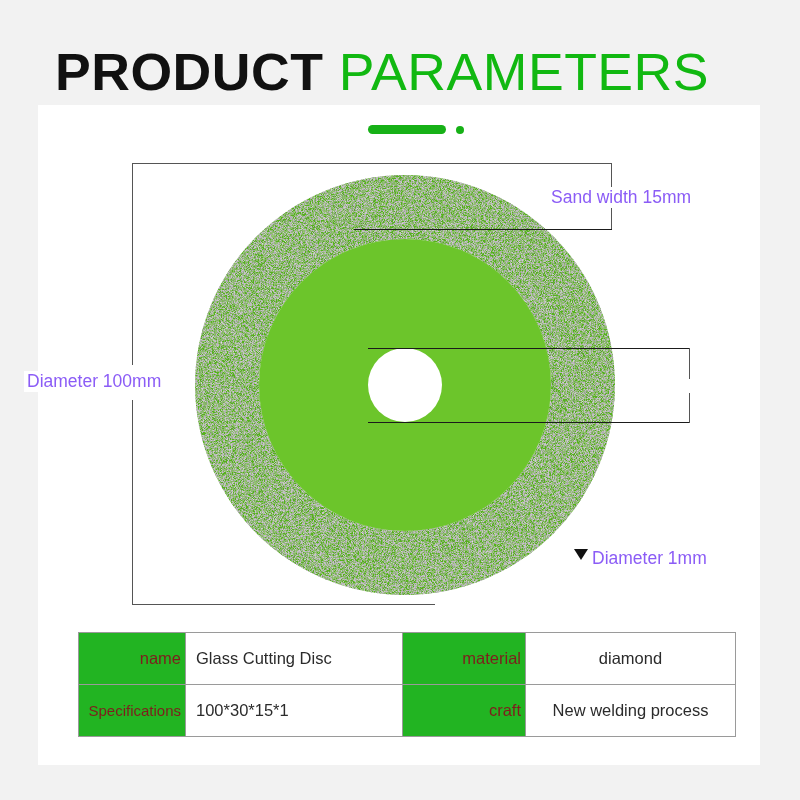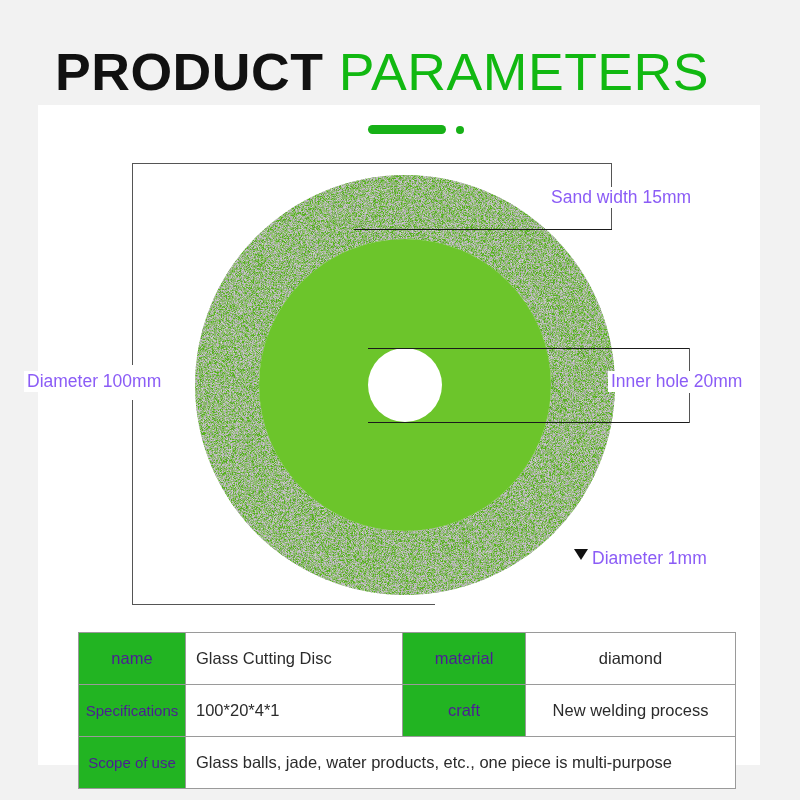--- a/index.html
+++ b/index.html
@@ -121,22 +121,22 @@
     border: 1px solid #9a9a9a;
     height: 35px;
     font-size: 16.5px;
     color: #2b2b2b;
     padding: 8px 10px;
     font-family: "Liberation Sans", sans-serif;
     background: #ffffff;
   }
   #spec-table td.lbl {
     background: #22b422;
-    color: #4c1d95;
-    text-align: center;
+    color: #7f1d1d;
+    text-align: right;
     padding: 0 4px;
   }
   #spec-table td.lbl.small { font-size: 15px; }
   #spec-table td.val { text-align: left; }
   #spec-table td.val.center { text-align: center; }
 </style>
 </head>
 <body>
 
 <div id="header">
@@ -202,39 +202,34 @@
     <div class="lead v" style="left:94px; top:295px; height:205px;"></div>
     <div class="lead h" style="left:94px; top:499px; width:303px;"></div>
 
     <div class="lead h dark" style="left:330px; top:243px; width:322px;"></div>
     <div class="lead h dark" style="left:330px; top:317px; width:322px;"></div>
     <div class="lead v" style="left:651px; top:243px; height:31px;"></div>
     <div class="lead v" style="left:651px; top:288px; height:30px;"></div>
 
     <div class="callout" style="left:510px; top:82px;">Sand width 15mm</div>
     <div class="callout" style="left:-14px; top:266px;">Diameter 100mm</div>
-    <div class="callout" style="left:570px; top:266px;">Inner hole 20mm</div>
     <div id="arrow-thickness"></div>
     <div class="callout" style="left:551px; top:443px;">Diameter 1mm</div>
   </div>
 
   <table id="spec-table">
     <tbody>
       <tr>
         <td class="lbl" style="width:98px;">name</td>
         <td class="val" style="width:196px;">Glass Cutting Disc</td>
         <td class="lbl" style="width:114px;">material</td>
         <td class="val center">diamond</td>
       </tr>
       <tr>
         <td class="lbl small">Specifications</td>
-        <td class="val">100*20*4*1</td>
+        <td class="val">100*30*15*1</td>
         <td class="lbl">craft</td>
         <td class="val center">New welding process</td>
       </tr>
-      <tr>
-        <td class="lbl small">Scope of use</td>
-        <td class="val" colspan="3">Glass balls, jade, water products, etc., one piece is multi-purpose</td>
-      </tr>
     </tbody>
   </table>
 
 </div>
 
 </body></html>

